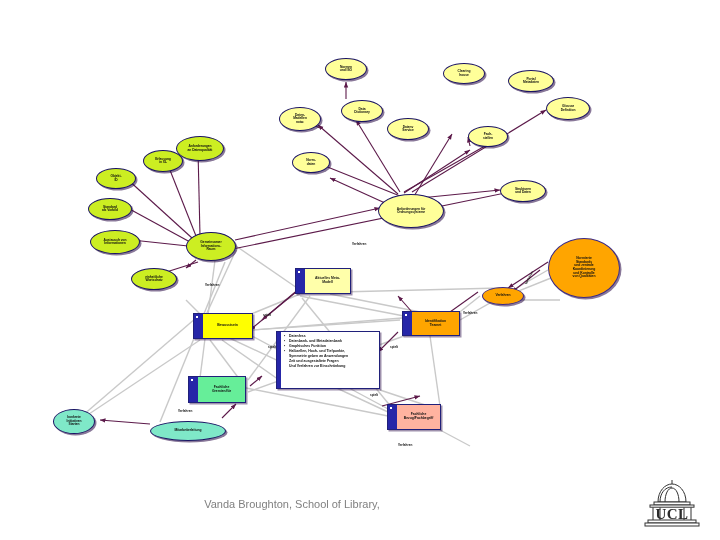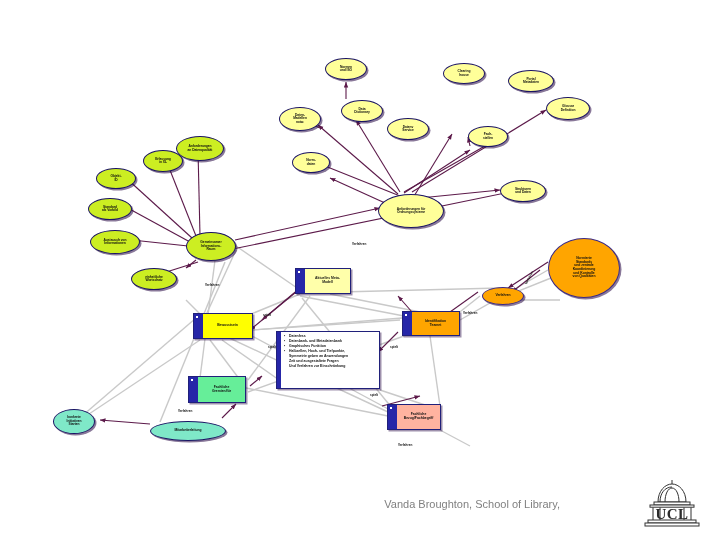--- a/index.html
+++ b/index.html
@@ -50,21 +50,21 @@
               position:relative;padding-left:5px;white-space:nowrap;}
   .listbox li:before{content:"\2022";position:absolute;left:0;top:-0.2px;}
   .listbox li.cont:before{content:"";}
   .listbox li.cont{padding-left:5px;}
 
   
   .elab{position:absolute;font-size:3.1px;color:#101010;font-weight:bold;
         white-space:nowrap;}
 
   
-  #footer{position:absolute;left:0;top:497px;width:560px;text-align:right;
+  #footer{position:absolute;left:12px;top:497px;width:560px;text-align:center;
           font-size:11px;color:#808080;line-height:1.45;}
   
   #ucl{position:absolute;left:638px;top:478px;width:68px;height:52px;}
   #ucl .ucltext{position:absolute;left:0;top:28px;width:68px;text-align:center;
                 font-family:"Liberation Serif", serif;font-weight:bold;
                 font-size:15px;color:#2b2b2b;letter-spacing:0.5px;}
 </style>
 </head>
 <body>
 

